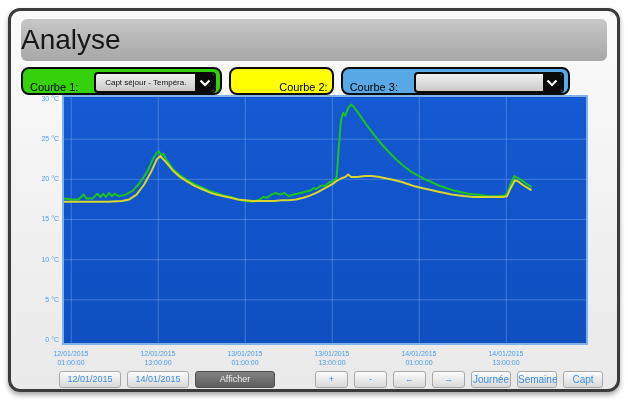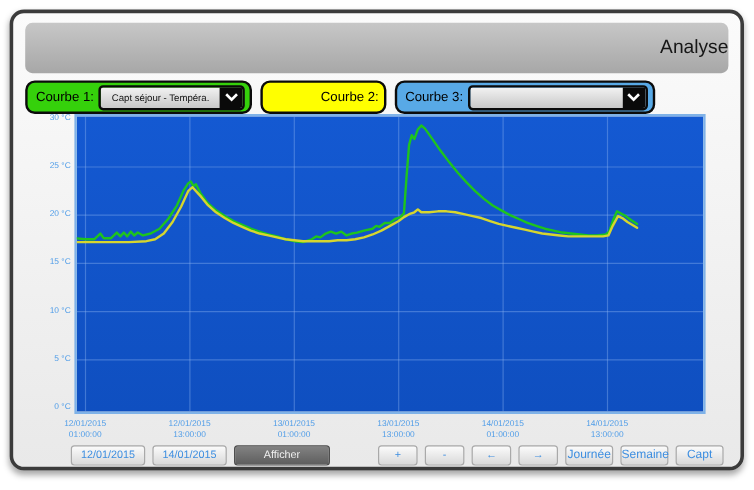--- a/index.html
+++ b/index.html
@@ -12,28 +12,28 @@
   .card {
     position:absolute; left:8px; top:8px; width:612px; height:384px;
     border:3px solid #3b3b3b; border-radius:12px;
     background:linear-gradient(#fbfbfb, #e9e9e9);
     box-shadow:0 3px 5px rgba(0,0,0,0.35);
   }
   .header {
     position:absolute; left:10px; right:10px; top:8px; height:42px;
     border-radius:6px;
     background:linear-gradient(#c7c7c7, #a7a7a7);
-    color:#171717; font-size:16px; line-height:42px; text-align:right;
+    color:#171717; font-size:28px; line-height:42px; text-align:left;
   }
   .selector-row {
     position:absolute; left:10px; right:10px; top:55px; height:30px;
     display:flex; align-items:center; gap:7px;
   }
   .pill {
-    height:28px; display:flex; align-items:center; gap:4px;
+    height:28px; display:flex; align-items:flex-end; gap:16px;
     border:2px solid #0b0b0b; border-radius:8px; padding:0 4px 0 7px;
   }
   .pill-green  { background:#35d10b; }
   .pill-yellow { background:#ffff00;padding-left:48px; }
   .pill-blue   { background:#58a9e6; }
   .pill-label { font-size:11px; color:#000; white-space:nowrap; }
   .selectbox {
     height:21px; border:2px solid #0a0a0a; border-radius:4px;
     background:linear-gradient(#f2f2f2,#c8c8c8);
     display:flex; align-items:center; overflow:hidden; cursor:pointer;

